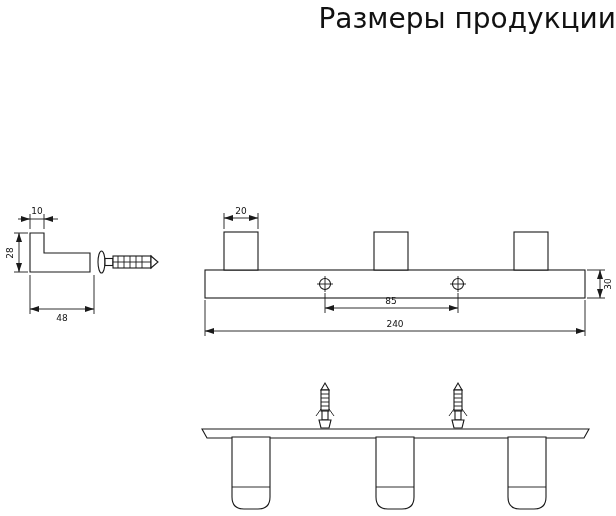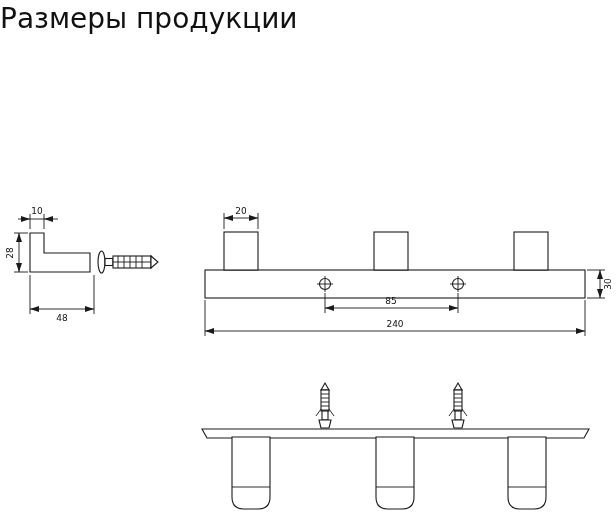--- a/index.html
+++ b/index.html
@@ -1,17 +1,17 @@
 <!DOCTYPE html>
 <html><head>
 <meta charset="utf-8">
 <style>
   html,body{margin:0;padding:0;background:#ffffff;width:616px;height:516px;overflow:hidden}
   .canvas{position:relative;width:616px;height:516px;font-family:"DejaVu Sans",sans-serif;background:#fff}
-  .title{position:absolute;top:2px;left:0;width:100%;text-align:left;font-size:28px;color:#111;white-space:nowrap}
+  .title{position:absolute;top:2px;left:0;width:100%;text-align:right;font-size:28px;color:#111;white-space:nowrap}
   svg{position:absolute;top:0;left:0}
   .ln{stroke:#1a1a1a;stroke-width:1.1;fill:none}
   .thin{stroke:#1a1a1a;stroke-width:0.9;fill:none}
   .fw{fill:#ffffff}
   .dim{font-size:9px;fill:#111;stroke:none;font-family:"DejaVu Sans",sans-serif}
 </style>
 </head>
 <body>
 
 <div class="canvas">

